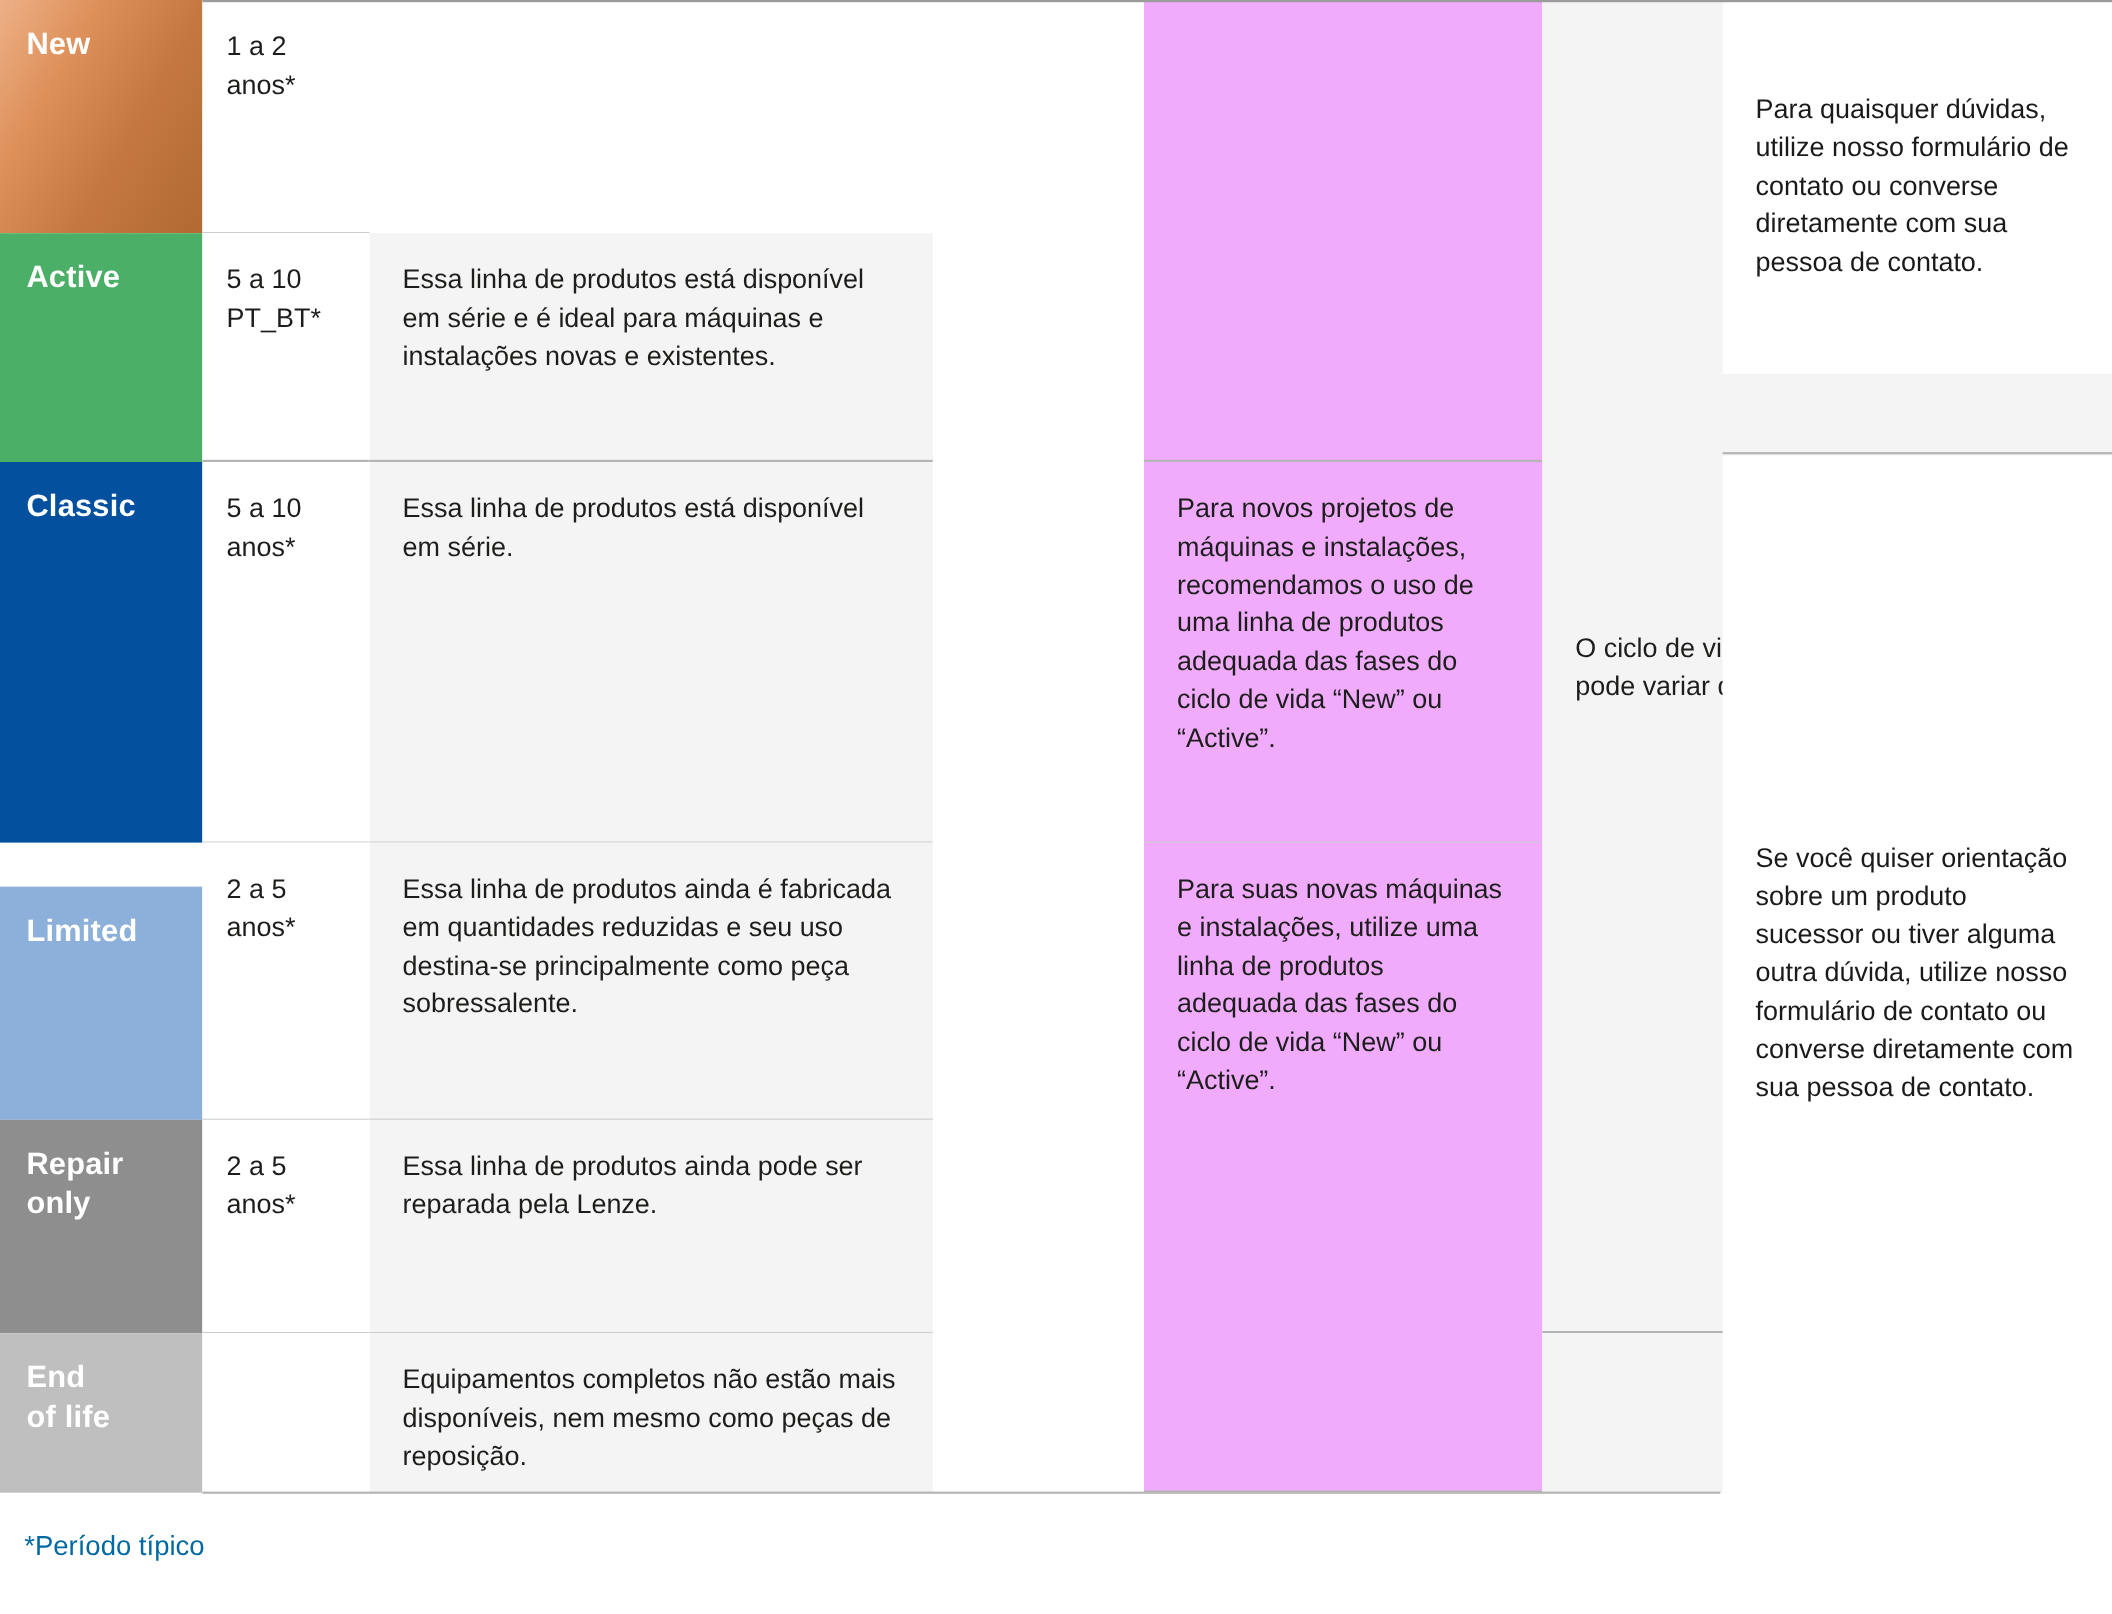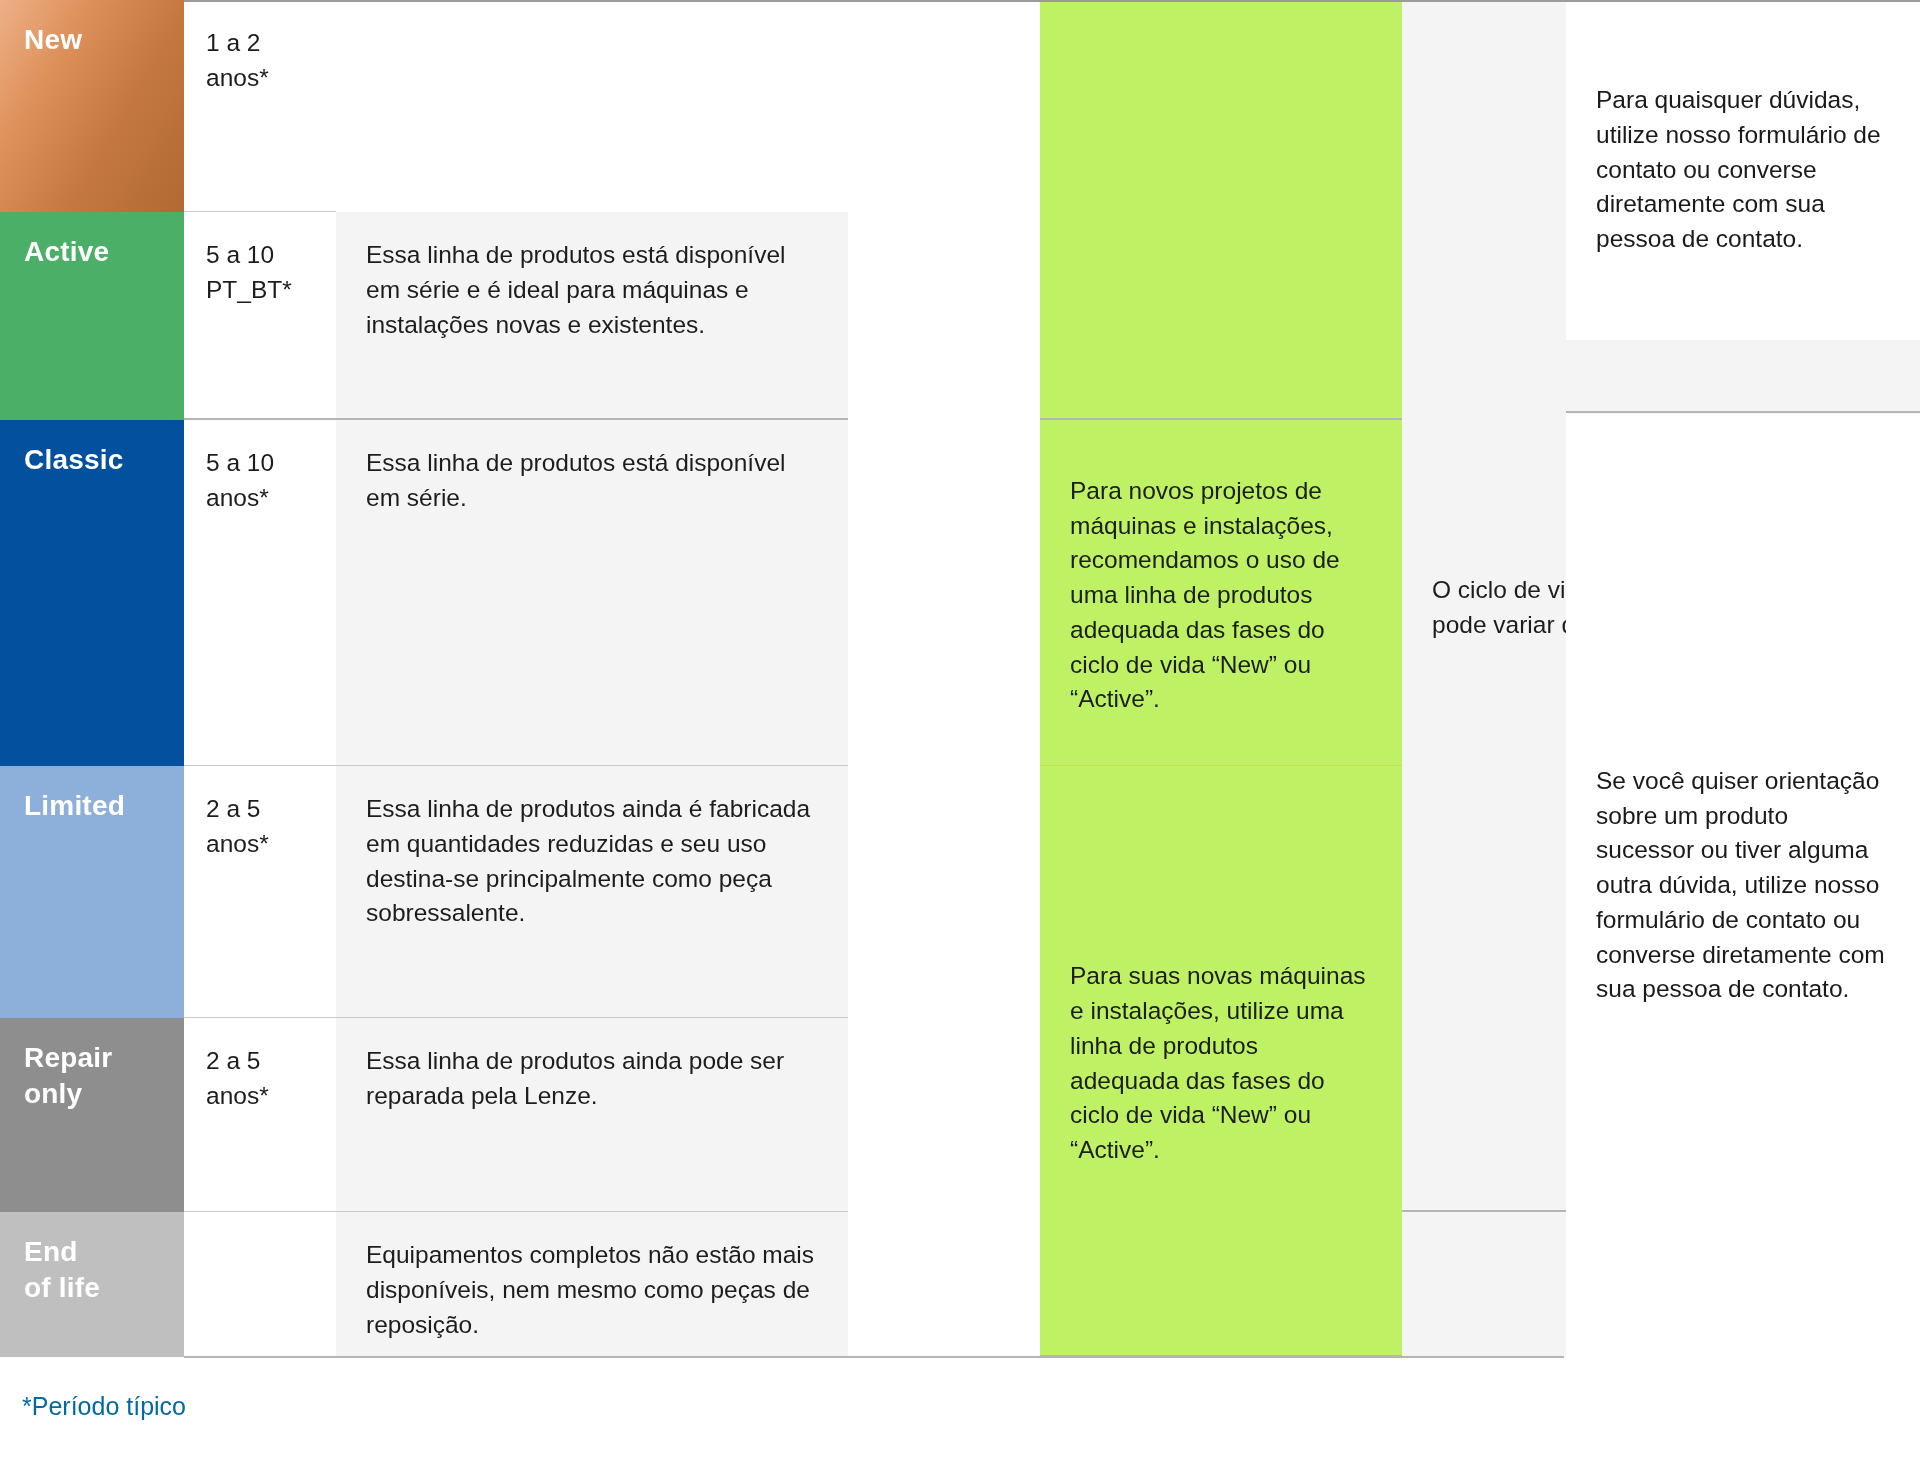--- a/index.html
+++ b/index.html
@@ -78,23 +78,22 @@
     background: #f4f4f4;
     border-bottom: 1px solid #c8c8c8;
   }
   .description.nolinebottom { border-bottom: none; }
 
   
   .gap-white { background: #ffffff; }
 
   
   .recommend {
-    background: #bef264;
+    background: #f0abfc;
     display: flex;
-    align-items: center;
   }
   .recommend .txt { width: 100%; }
 
   
   .region-note {
     background: #f4f4f4;
     display: flex;
     align-items: center;
   }
 
@@ -177,21 +176,21 @@
 anos*</div>
 
     <div class="cell description" style="grid-column:3; grid-row:3;">Essa linha de produtos está disponível em série.</div>
 
     <div class="cell gap-white" style="grid-column:4; grid-row:3 / span 4;"></div>
 
     <div class="cell recommend" style="grid-column:5; grid-row:3; border-bottom:1px solid #c8c8c8;">
       <span class="txt">Para novos projetos de máquinas e instalações, recomendamos o uso de uma linha de produtos adequada das fases do ciclo de vida “New” ou “Active”.</span>
     </div>
 
-    <div class="stage-label stage-limited" style="grid-area: 4 / 1; white-space: pre-line;">Limited</div>
+    <div class="stage-label stage-limited" style="grid-area: 4 / 1; white-space: pre-line; margin-top: 40px;">Limited</div>
 
     <div class="cell period" style="grid-area: 4 / 2; border-bottom: 1px solid rgb(200, 200, 200); white-space: pre-line;">2 a 5
 anos*</div>
 
     <div class="cell description" style="grid-column:3; grid-row:4;">Essa linha de produtos ainda é fabricada em quantidades reduzidas e seu uso destina-se principalmente como peça sobressalente.</div>
 
     <div class="cell recommend" style="grid-column:5; grid-row:4 / span 3; border-bottom:2px solid #b5b5b5;">
       <span class="txt">Para suas novas máquinas e instalações, utilize uma linha de produtos adequada das fases do ciclo de vida “New” ou “Active”.</span>
     </div>
 

